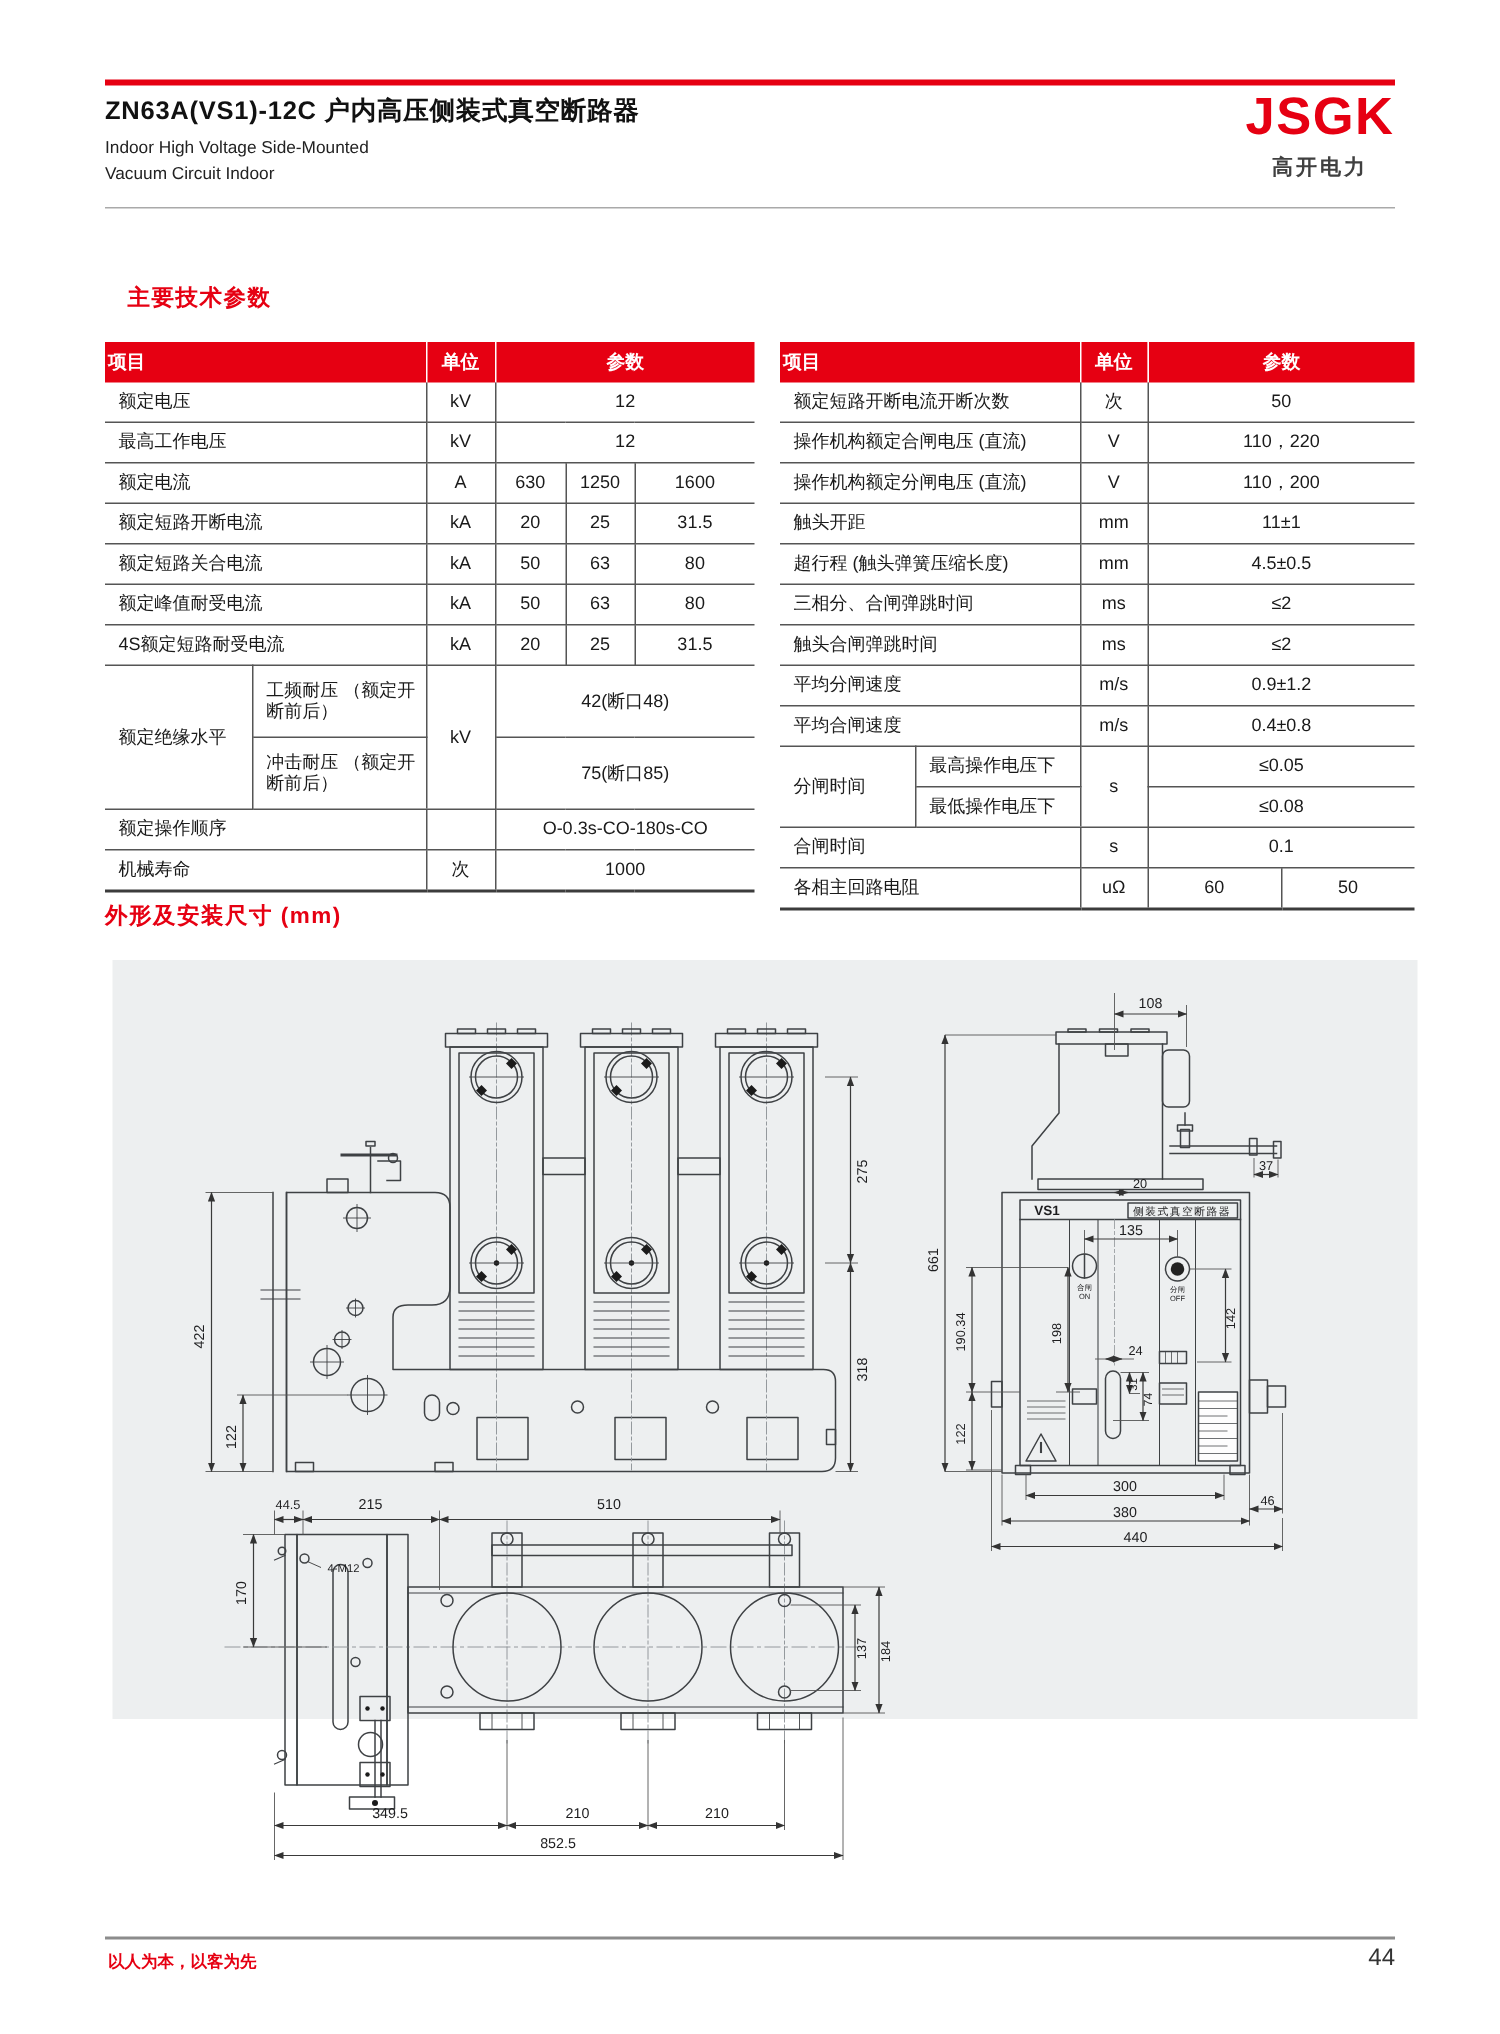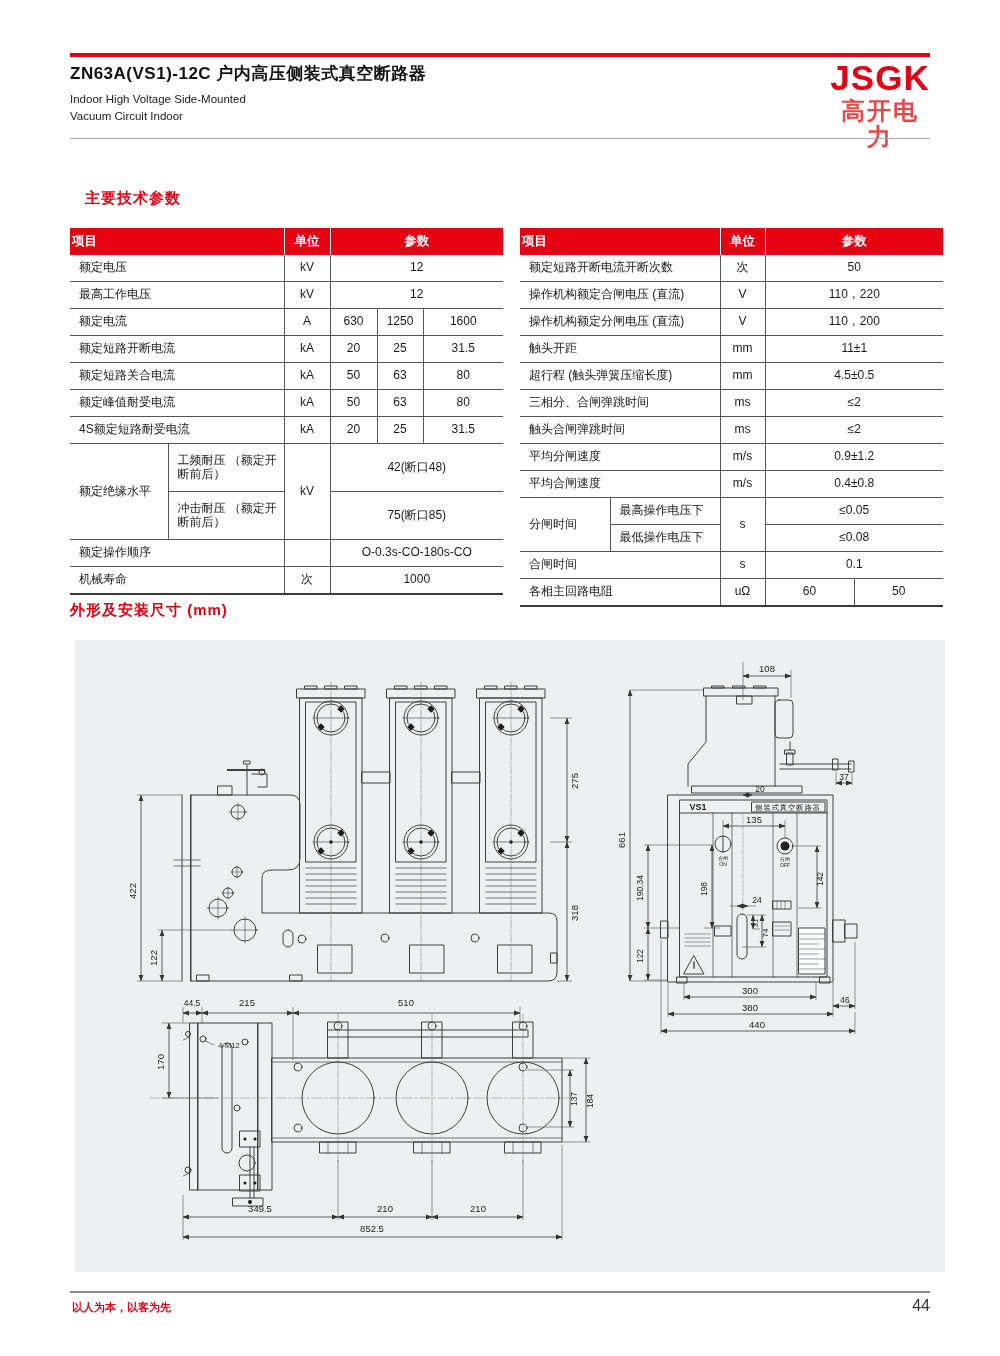--- a/index.html
+++ b/index.html
@@ -5,41 +5,41 @@
   html,body{margin:0;padding:0;background:#fff;}
   .page{position:relative;width:1000px;height:1356px;background:#fff;overflow:hidden;
         font-family:"Liberation Sans","DejaVu Sans",sans-serif;color:#1a1a1a;}
   .abs{position:absolute;}
   .redline{left:70px;top:53px;width:860px;height:4px;background:#e60012;}
   .title{left:70px;top:62px;font-size:17px;font-weight:bold;color:#111;letter-spacing:.5px;}
   .sub1{left:70px;top:93px;font-size:11.5px;color:#222;}
   .sub2{left:70px;top:110px;font-size:11.5px;color:#222;}
   .logo{right:70px;top:58px;width:100px;text-align:center;}
   .logo .jsgk{font-size:35px;font-weight:bold;color:#e60012;letter-spacing:1px;line-height:40px;}
-  .logo .gk{font-size:24px;font-weight:bold;color:#ef4444;letter-spacing:2px;line-height:26px;}
+  .logo .gk{font-size:14px;font-weight:bold;color:#404040;letter-spacing:2px;line-height:26px;}
   .hdrline{left:70px;top:138px;width:860px;height:1px;background:#a9a9a9;}
   .sectitle{font-size:15px;font-weight:bold;color:#e60012;letter-spacing:1px;}
   .sec1{left:85px;top:189px;}
   .sec2{left:70px;top:601px;}
 
   table.spec{border-collapse:collapse;table-layout:fixed;font-size:12px;color:#1a1a1a;}
   table.spec th{background:#e60012;color:#fff;font-weight:600;height:25px;font-size:12.5px;
                 border-right:1px solid #fff;}
   table.spec th:last-child{border-right:none;}
   table.spec th.l{text-align:left;padding-left:2px;}
   table.spec td{height:24px;border-bottom:1px solid #555;border-right:1px solid #555;
                 text-align:center;padding:1px 2px;line-height:1.15;}
   table.spec td.l{text-align:left;padding-left:9px;}
   table.spec td.last{border-right:none;}
   table.spec tr.tall td{height:45px;}
   table.spec tr.bot td{border-bottom:2px solid #3c3c3c;}
   .tleft{left:70px;top:228px;width:433px;}
   .tright{left:520px;top:228px;width:423px;}
 
-  .panel{left:75px;top:640px;width:870px;height:632px;background:#edeff0;}
+  .panel{left:75px;top:640px;width:870px;height:506px;background:#edeff0;}
   .ftline{left:70px;top:1291px;width:860px;height:2px;background:#8c8c8c;}
   .slogan{left:72px;top:1300px;font-size:11px;color:#e60012;font-weight:bold;}
   .pageno{right:70px;top:1297px;font-size:16px;color:#333;}
 </style>
 </head>
 <body>
 
 <div class="page">
 
   <div class="abs redline"></div>

